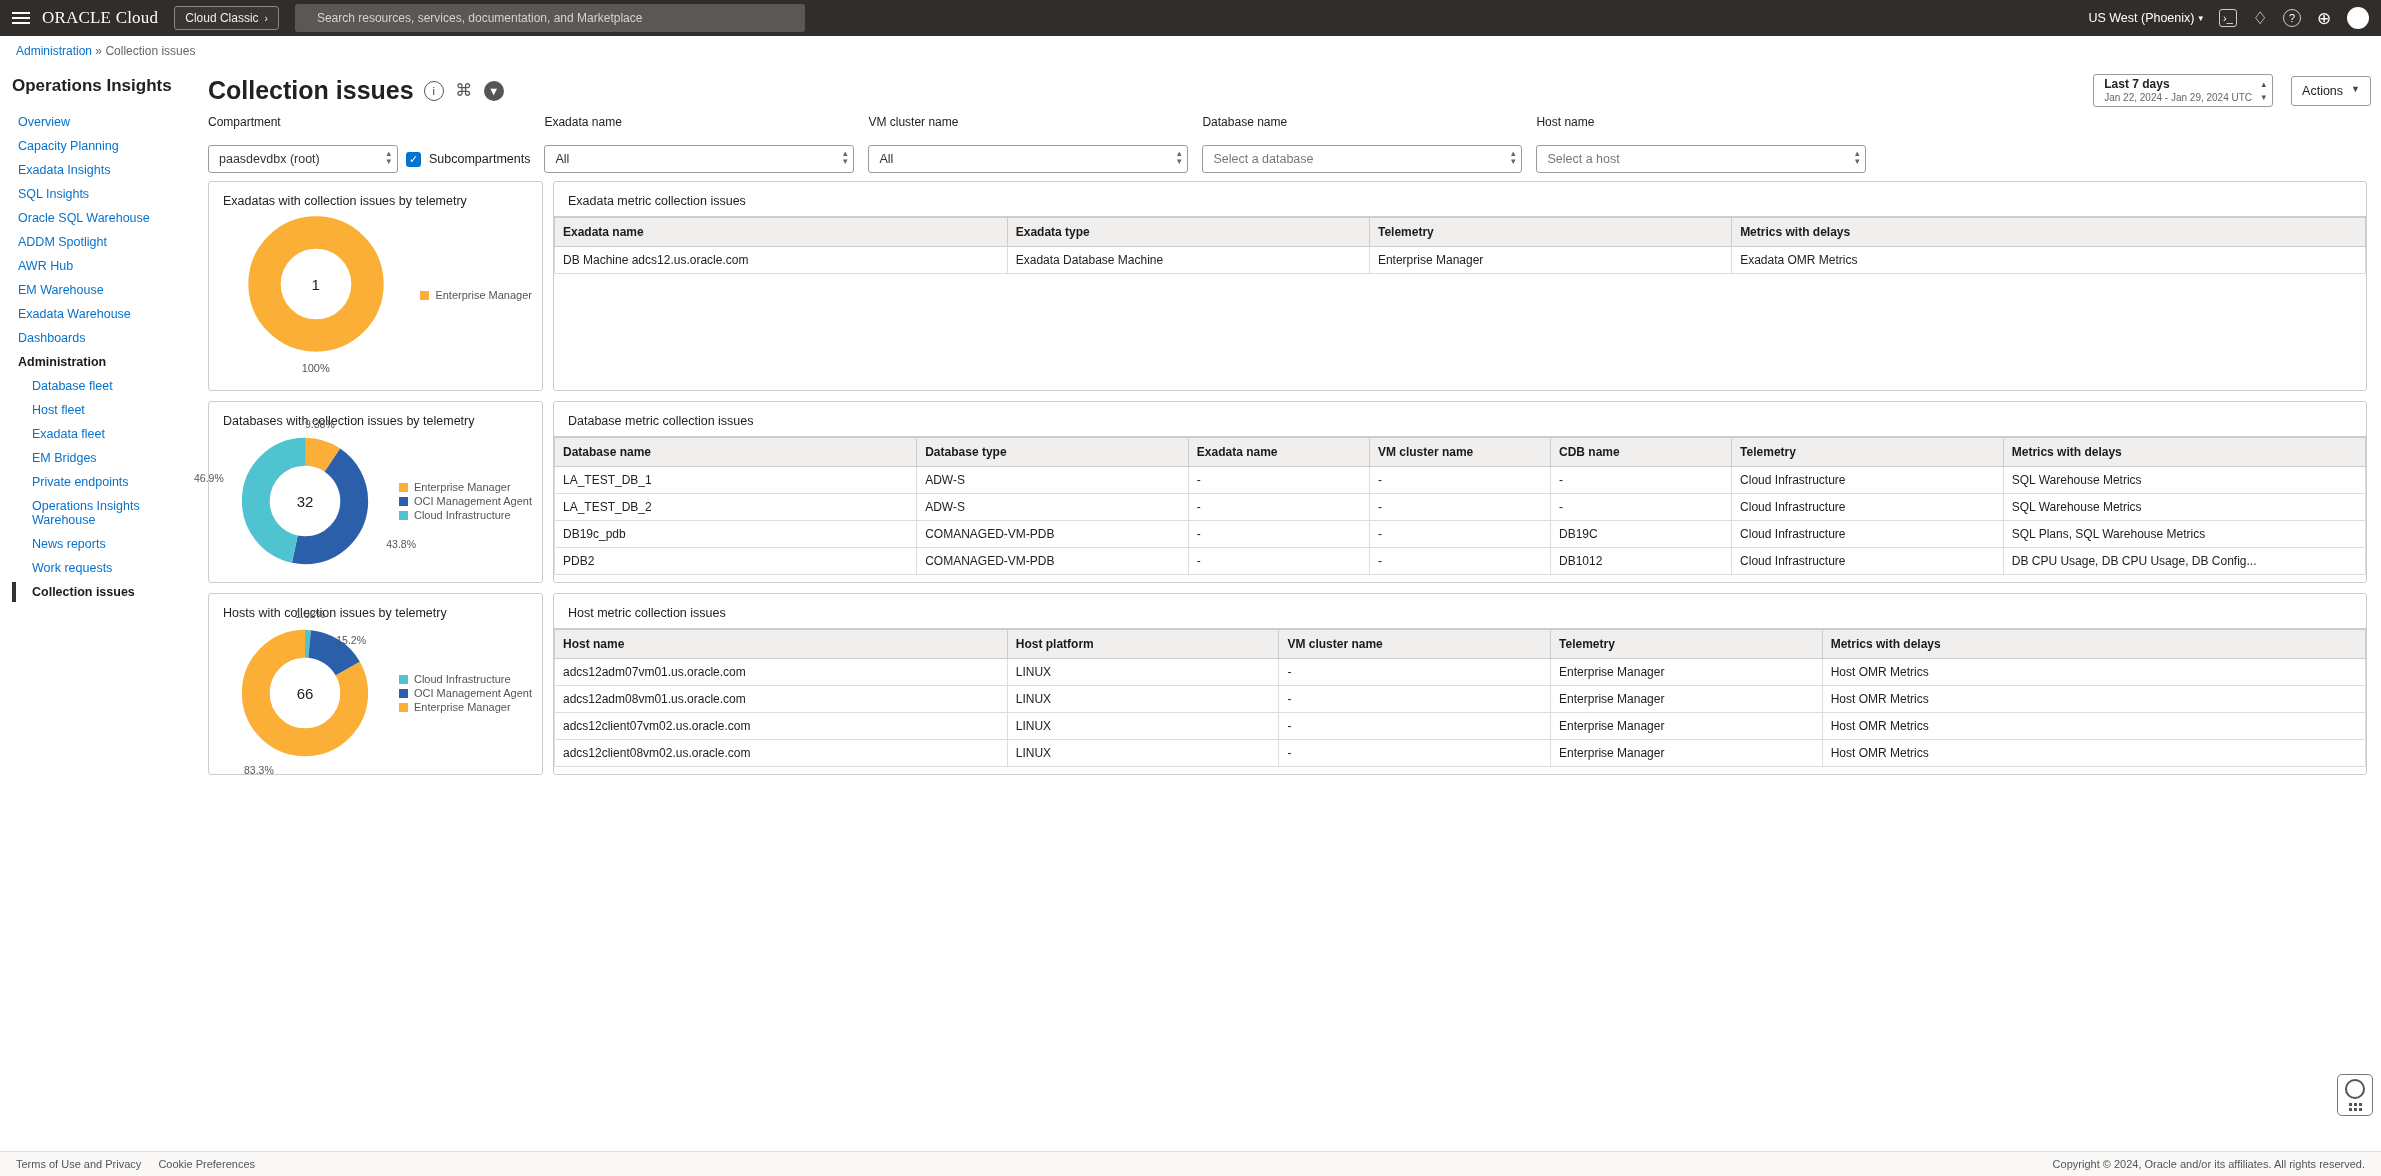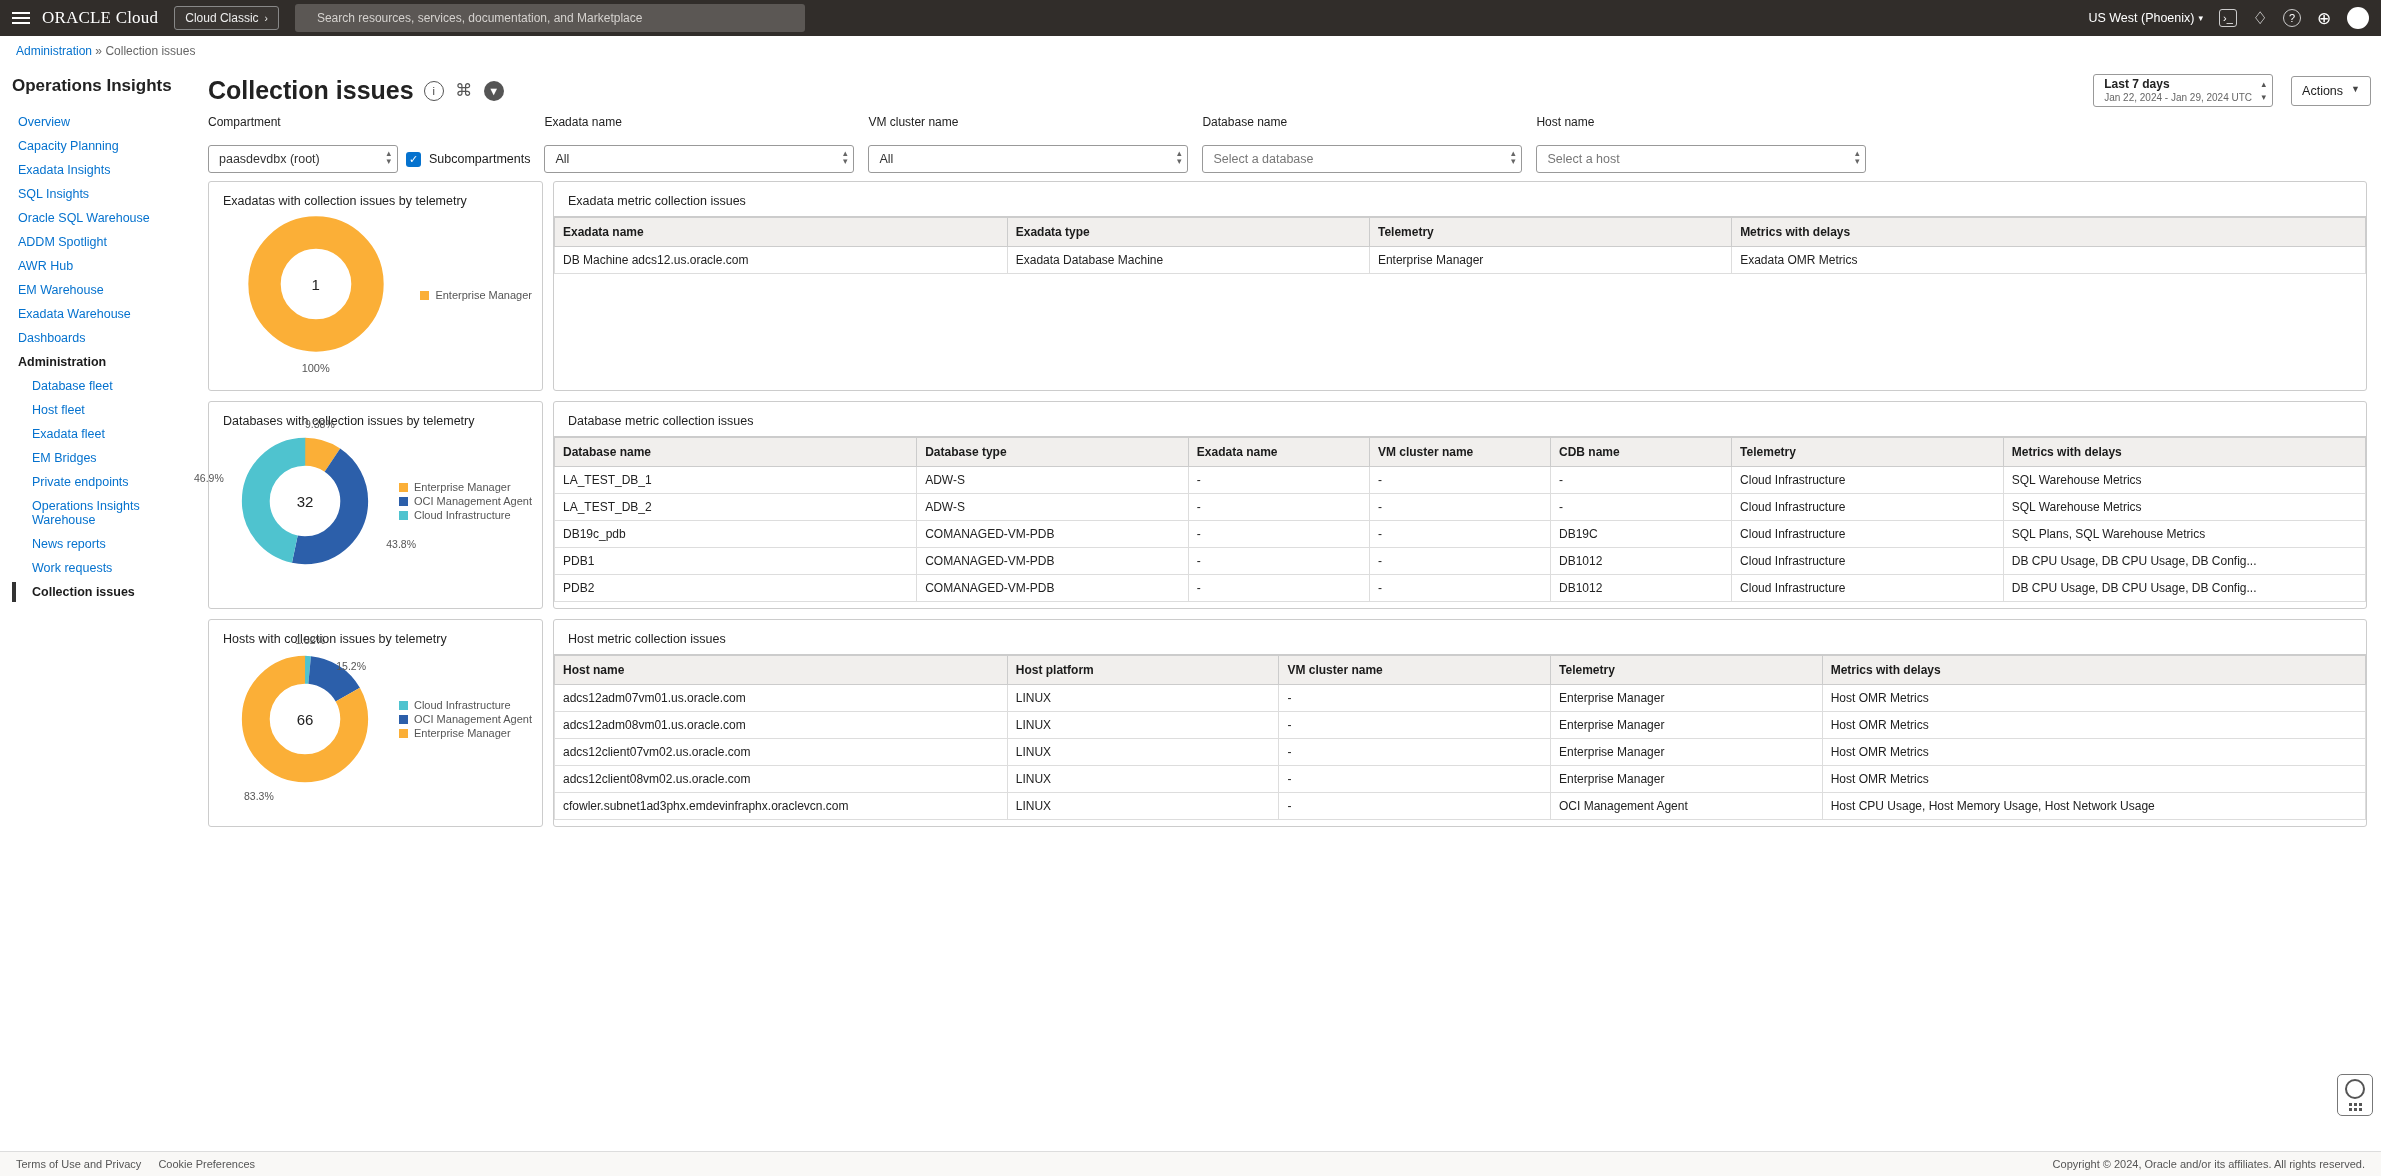--- a/index.html
+++ b/index.html
@@ -347,29 +347,20 @@
                   <tr>
                     <td>DB19c_pdb</td>
                     <td>COMANAGED-VM-PDB</td>
                     <td>-</td>
                     <td>-</td>
                     <td>DB19C</td>
                     <td>Cloud Infrastructure</td>
                     <td>SQL Plans, SQL Warehouse Metrics</td>
                   </tr>
                   <tr>
-                    <td>PDB1</td>
-                    <td>COMANAGED-VM-PDB</td>
-                    <td>-</td>
-                    <td>-</td>
-                    <td>DB1012</td>
-                    <td>Cloud Infrastructure</td>
-                    <td>DB CPU Usage, DB CPU Usage, DB Config...</td>
-                  </tr>
-                  <tr>
                     <td>PDB2</td>
                     <td>COMANAGED-VM-PDB</td>
                     <td>-</td>
                     <td>-</td>
                     <td>DB1012</td>
                     <td>Cloud Infrastructure</td>
                     <td>DB CPU Usage, DB CPU Usage, DB Config...</td>
                   </tr>
                 </tbody>
               </table>
@@ -449,27 +440,20 @@
                     <td>Enterprise Manager</td>
                     <td>Host OMR Metrics</td>
                   </tr>
                   <tr>
                     <td>adcs12client08vm02.us.oracle.com</td>
                     <td>LINUX</td>
                     <td>-</td>
                     <td>Enterprise Manager</td>
                     <td>Host OMR Metrics</td>
                   </tr>
-                  <tr>
-                    <td>cfowler.subnet1ad3phx.emdevinfraphx.oraclevcn.com</td>
-                    <td>LINUX</td>
-                    <td>-</td>
-                    <td>OCI Management Agent</td>
-                    <td>Host CPU Usage, Host Memory Usage, Host Network Usage</td>
-                  </tr>
                 </tbody>
               </table>
           </div>
         </div>
       </div>
 
     </div>
   </main>
 </div>
 

